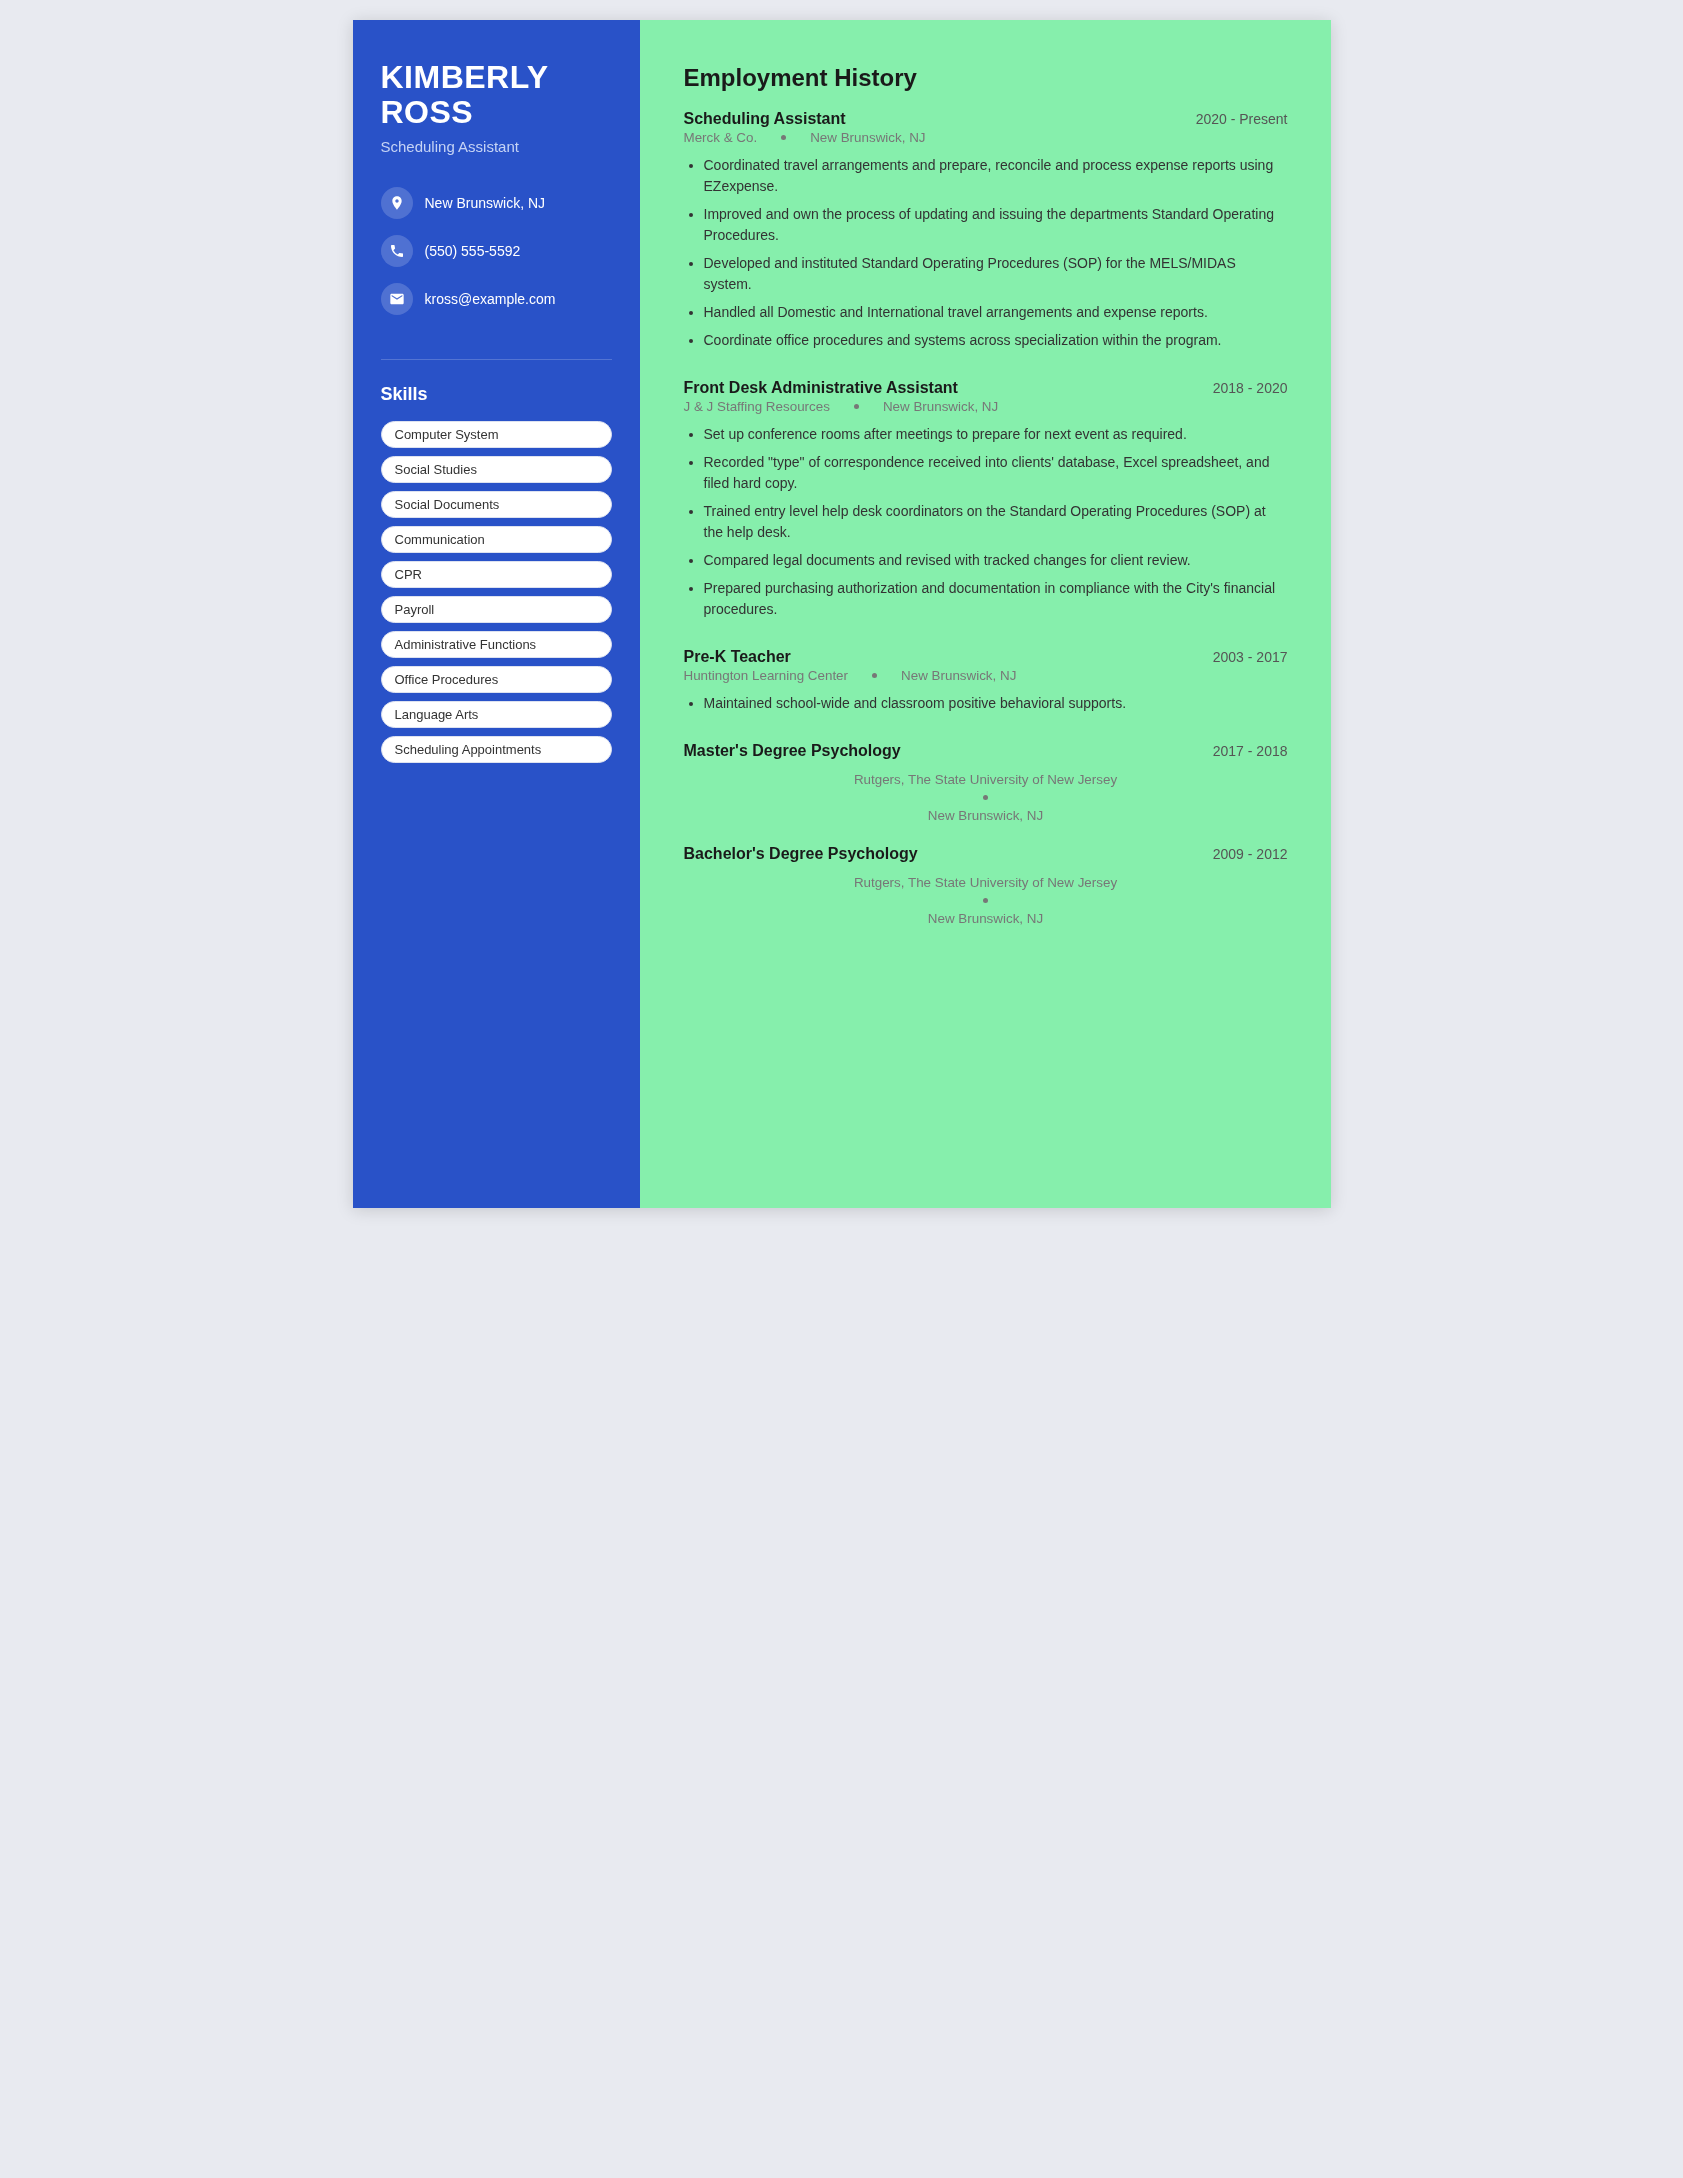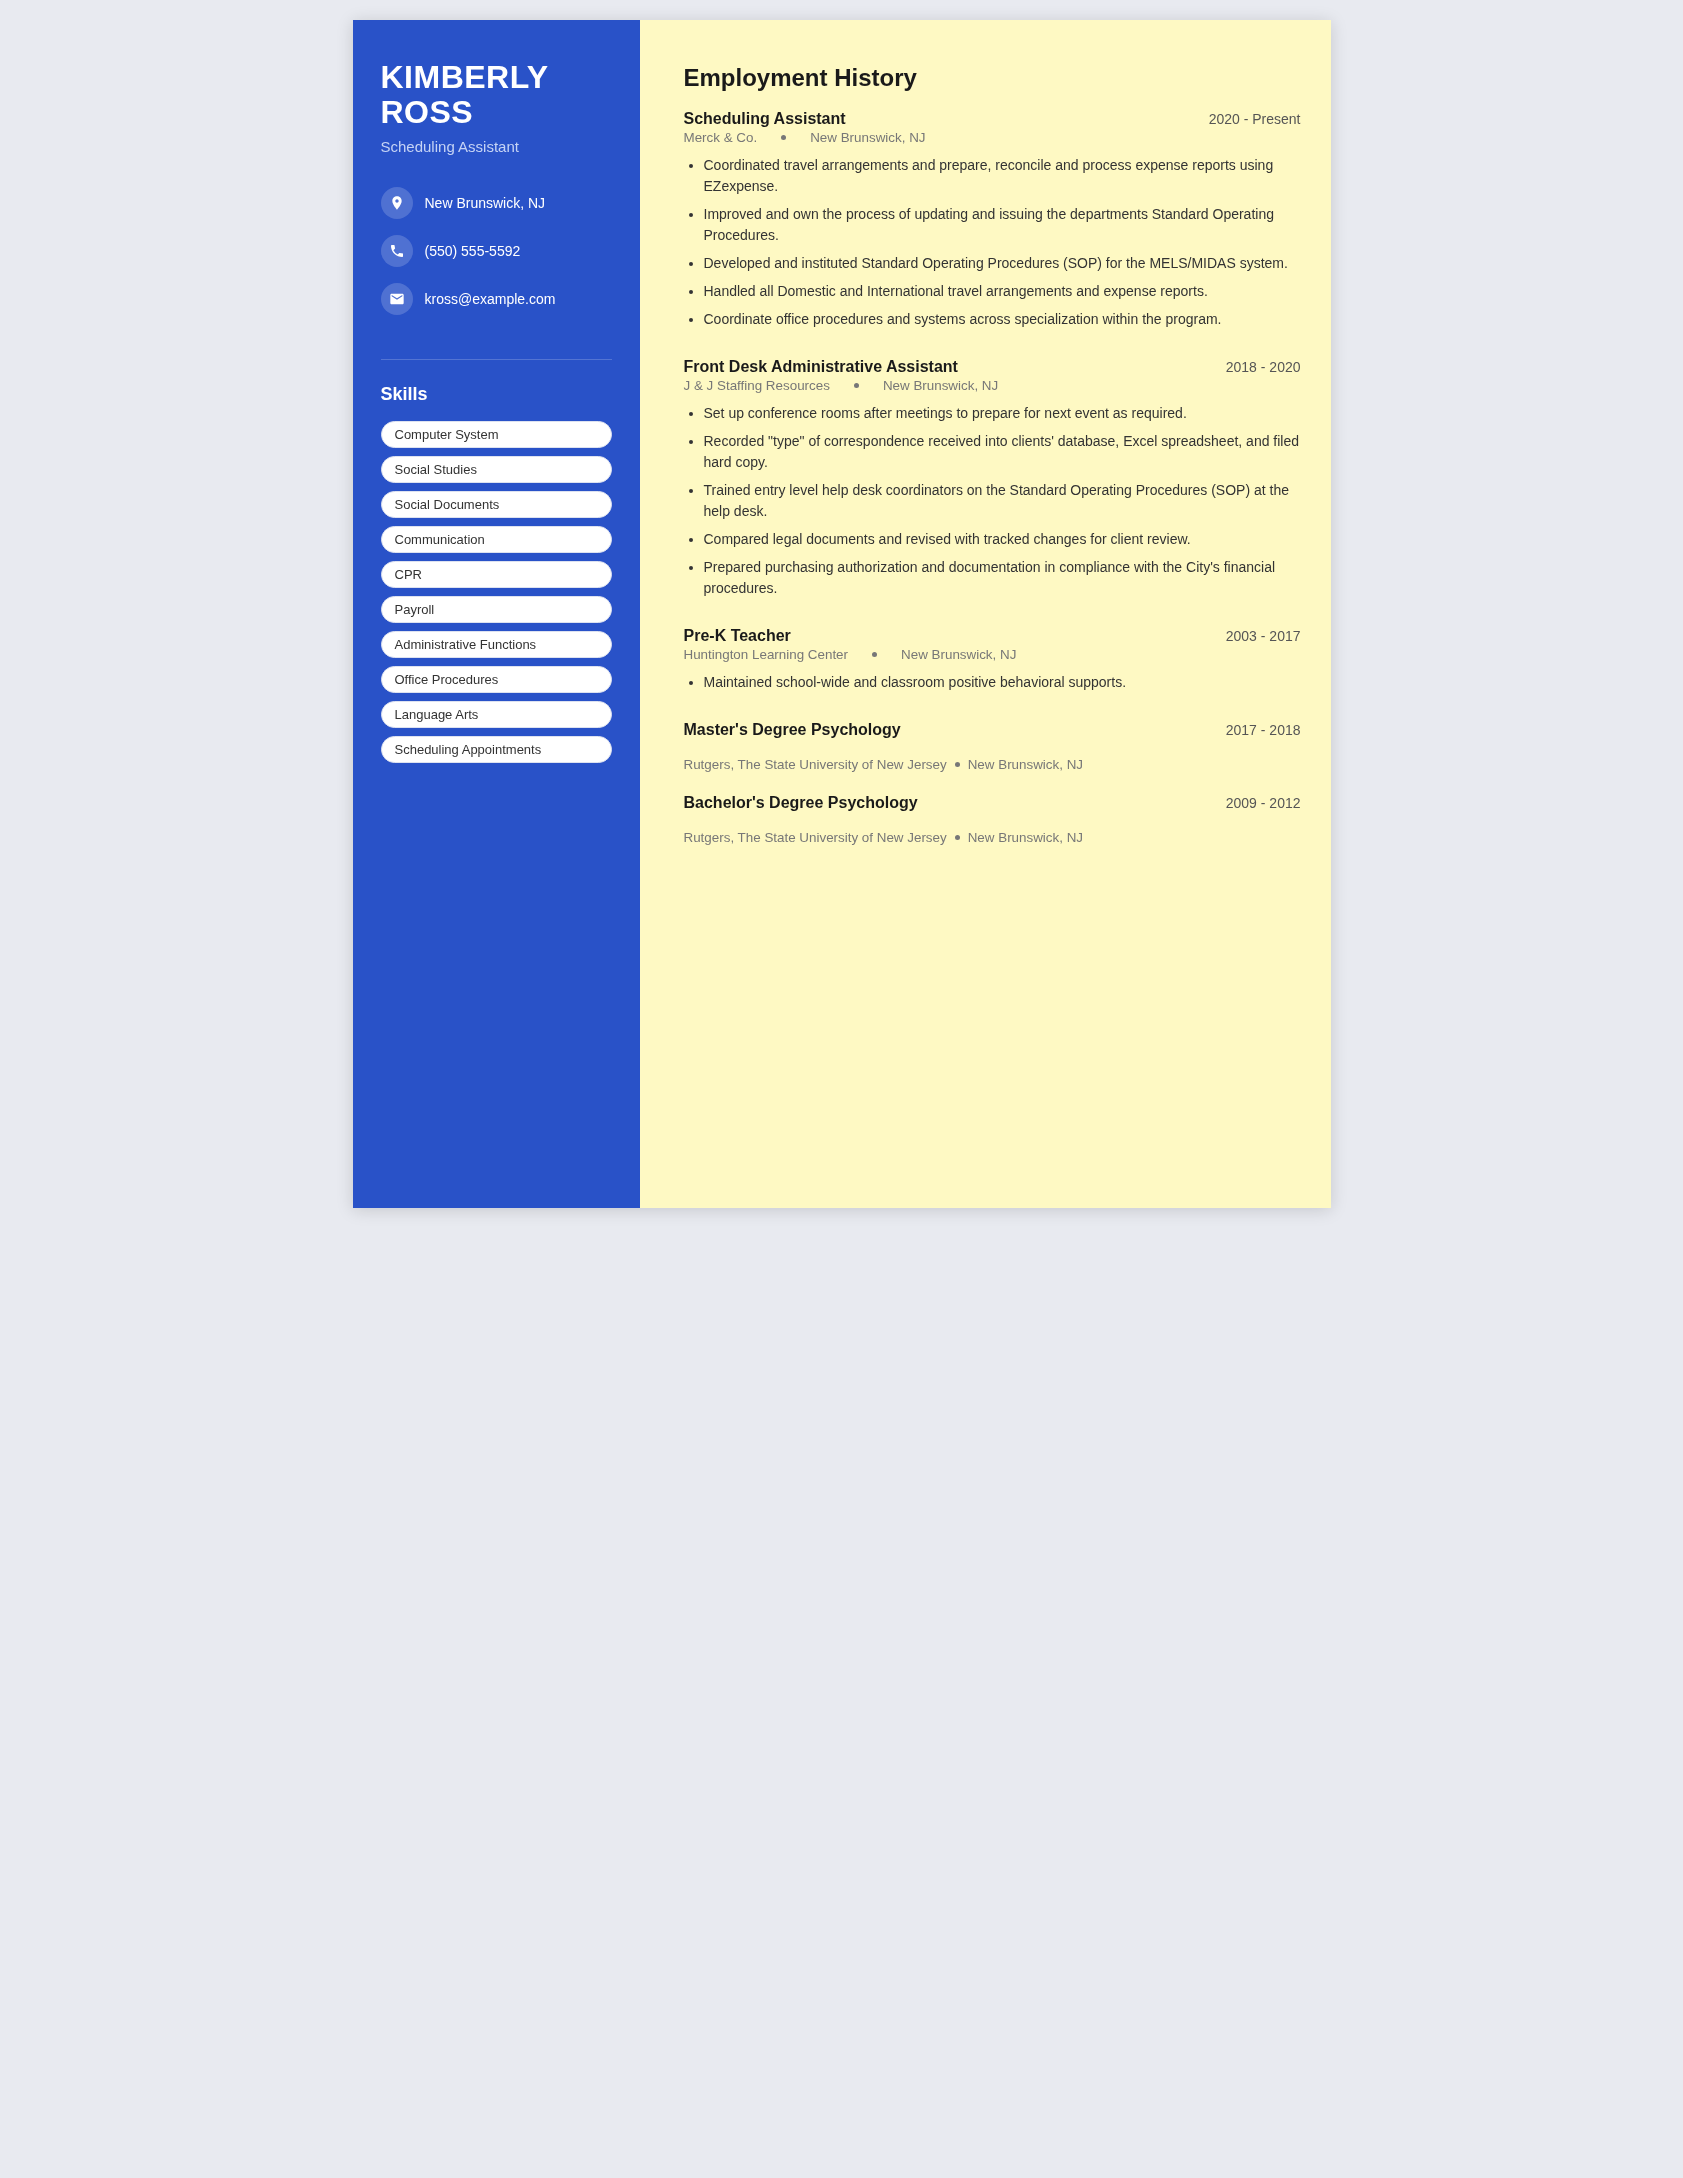--- a/index.html
+++ b/index.html
@@ -93,22 +93,22 @@
       color: #333;
       border: 1px solid #dde2f0;
       border-radius: 20px;
       padding: 5px 13px;
       font-size: 13px;
       font-weight: 400;
     }
     
     .main {
       flex: 1;
-      padding: 44px 30px 44px 44px;
-      background: #fef9c3;
+      padding: 44px 43px 44px 44px;
+      background: #86efac;
     }
     .section-title {
       font-size: 24px;
       font-weight: 700;
       color: #1a1a1a;
       margin-bottom: 18px;
       padding-bottom: 0;
     }
     .job-block {
       margin-bottom: 28px;
@@ -170,21 +170,22 @@
     .edu-dates {
       font-size: 14px;
       color: #555;
     }
     .edu-meta {
       font-size: 13.4px;
       color: #777;
       display: flex;
       align-items: center;
       gap: 8px;
-      margin-top: 18px;
+      margin-top: 12px;
+      flex-direction: column;
     }
   </style>
 </head>
 <body>
 
 <div class="resume">
 
   <div class="sidebar">
     <div class="sidebar-name">
       <span>KIMBERLY</span><br>

